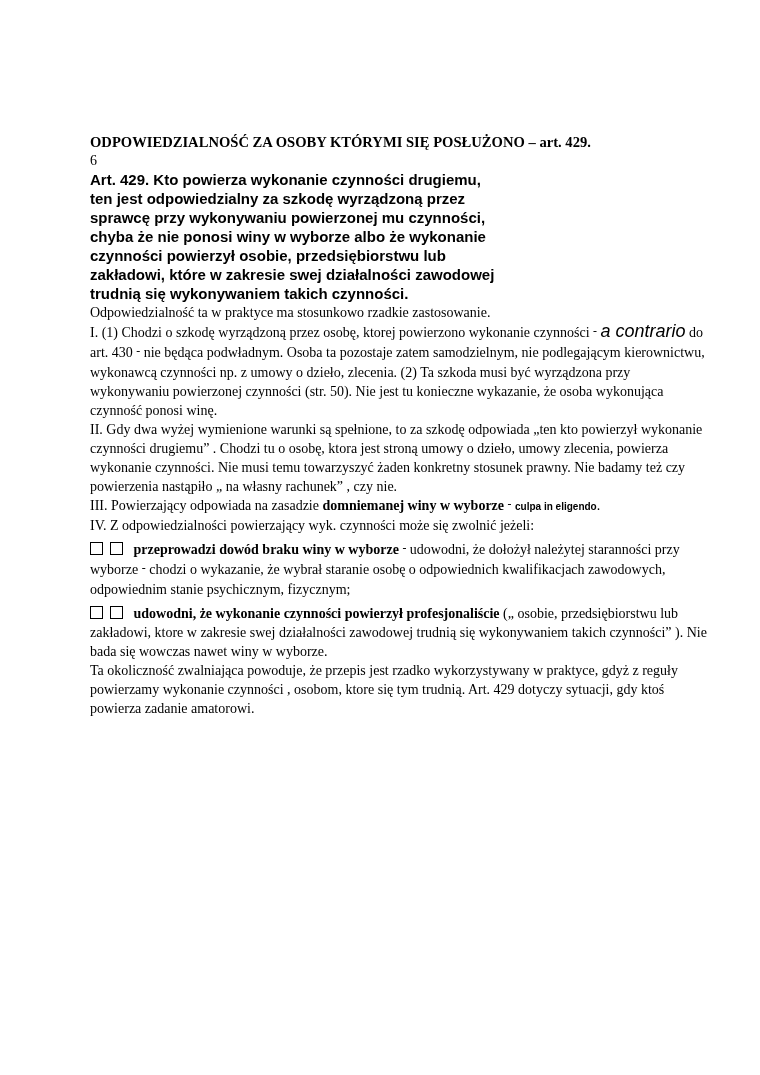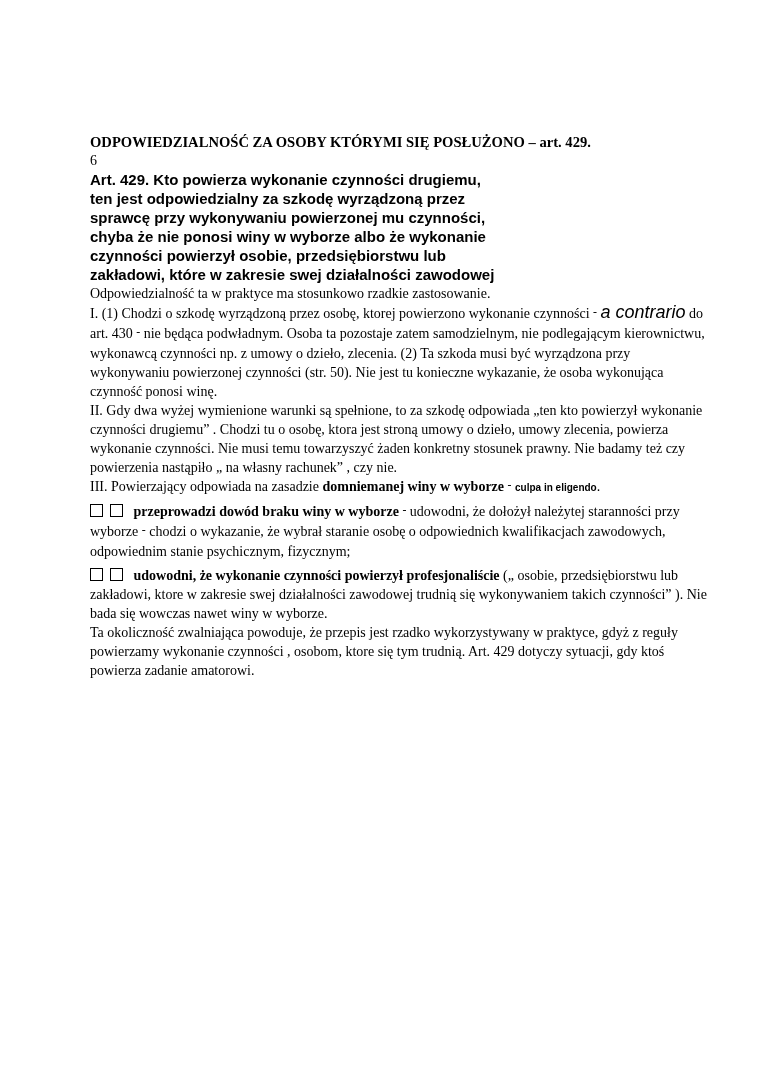--- a/index.html
+++ b/index.html
@@ -93,22 +93,24 @@
   <div class="doc">
       <div class="block t-heading"><span class="r-serif-bold">ODPOWIEDZIALNOŚĆ ZA OSOBY KTÓRYMI SIĘ POSŁUŻONO – art. 429.</span></div>
       <div class="block t-para pagenum"><span class="r-serif">6</span></div>
       <div class="block t-lines">
         <div class="line">Art. 429. Kto powierza wykonanie czynności drugiemu,</div>
         <div class="line">ten jest odpowiedzialny za szkodę wyrządzoną przez</div>
         <div class="line">sprawcę przy wykonywaniu powierzonej mu czynności,</div>
         <div class="line">chyba że nie ponosi winy w wyborze albo że wykonanie</div>
         <div class="line">czynności powierzył osobie, przedsiębiorstwu lub</div>
         <div class="line">zakładowi, które w zakresie swej działalności zawodowej</div>
+        <div class="line">trudnią się wykonywaniem takich czynności.</div>
       </div>
       <div class="block t-para"><span class="r-serif">Odpowiedzialność ta w praktyce ma stosunkowo rzadkie zastosowanie.</span></div>
       <div class="block t-para"><span class="r-serif">I. (1) Chodzi o szkodę wyrządzoną przez osobę, ktorej powierzono wykonanie czynności </span><span class="r-supdash">-</span><span class="r-serif"> </span><span class="r-sans-italic">a contrario</span><span class="r-serif"> do art. 430 </span><span class="r-supdash">-</span><span class="r-serif"> nie będąca podwładnym. Osoba ta pozostaje zatem samodzielnym, nie podlegającym kierownictwu, wykonawcą czynności np. z umowy o dzieło, zlecenia. (2) Ta szkoda musi być wyrządzona przy wykonywaniu powierzonej czynności (str. 50). Nie jest tu konieczne wykazanie, że osoba wykonująca czynność ponosi winę.</span></div>
       <div class="block t-para"><span class="r-serif">II. Gdy dwa wyżej wymienione warunki są spełnione, to za szkodę odpowiada „ten kto powierzył wykonanie czynności drugiemu” . Chodzi tu o osobę, ktora jest stroną umowy o dzieło, umowy zlecenia, powierza wykonanie czynności. Nie musi temu towarzyszyć żaden konkretny stosunek prawny. Nie badamy też czy powierzenia nastąpiło „ na własny rachunek” , czy nie.</span></div>
       <div class="block t-para"><span class="r-serif">III. Powierzający odpowiada na zasadzie </span><span class="r-serif-bold">domniemanej winy w wyborze</span><span class="r-serif"> </span><span class="r-supdash">-</span><span class="r-serif"> </span><span class="r-sans-bold-italic">culpa in eligendo</span><span class="r-serif">.</span></div>
+      <div class="block t-para"><span class="r-serif">IV. Z odpowiedzialności powierzający wyk. czynności może się zwolnić jeżeli:</span></div>
       <div class="block t-para bullet"><span class="cbx"></span><span class="cbx"></span><span class="r-serif"> </span><span class="r-serif-bold">przeprowadzi dowód braku winy w wyborze</span><span class="r-serif"> </span><span class="r-supdash">-</span><span class="r-serif"> udowodni, że dołożył należytej staranności przy wyborze </span><span class="r-supdash">-</span><span class="r-serif"> chodzi o wykazanie, że wybrał staranie osobę o odpowiednich kwalifikacjach zawodowych, odpowiednim stanie psychicznym, fizycznym;</span></div>
       <div class="block t-para bullet"><span class="cbx"></span><span class="cbx"></span><span class="r-serif"> </span><span class="r-serif-bold">udowodni, że wykonanie czynności powierzył profesjonaliście</span><span class="r-serif"> („ osobie, przedsiębiorstwu lub zakładowi, ktore w zakresie swej działalności zawodowej trudnią się wykonywaniem takich czynności” ). Nie bada się wowczas nawet winy w wyborze.</span></div>
       <div class="block t-para"><span class="r-serif">Ta okoliczność zwalniająca powoduje, że przepis jest rzadko wykorzystywany w praktyce, gdyż z reguły powierzamy wykonanie czynności , osobom, ktore się tym trudnią. Art. 429 dotyczy sytuacji, gdy ktoś powierza zadanie amatorowi.</span></div>
     </div>
 </div>
 
 </body></html>

